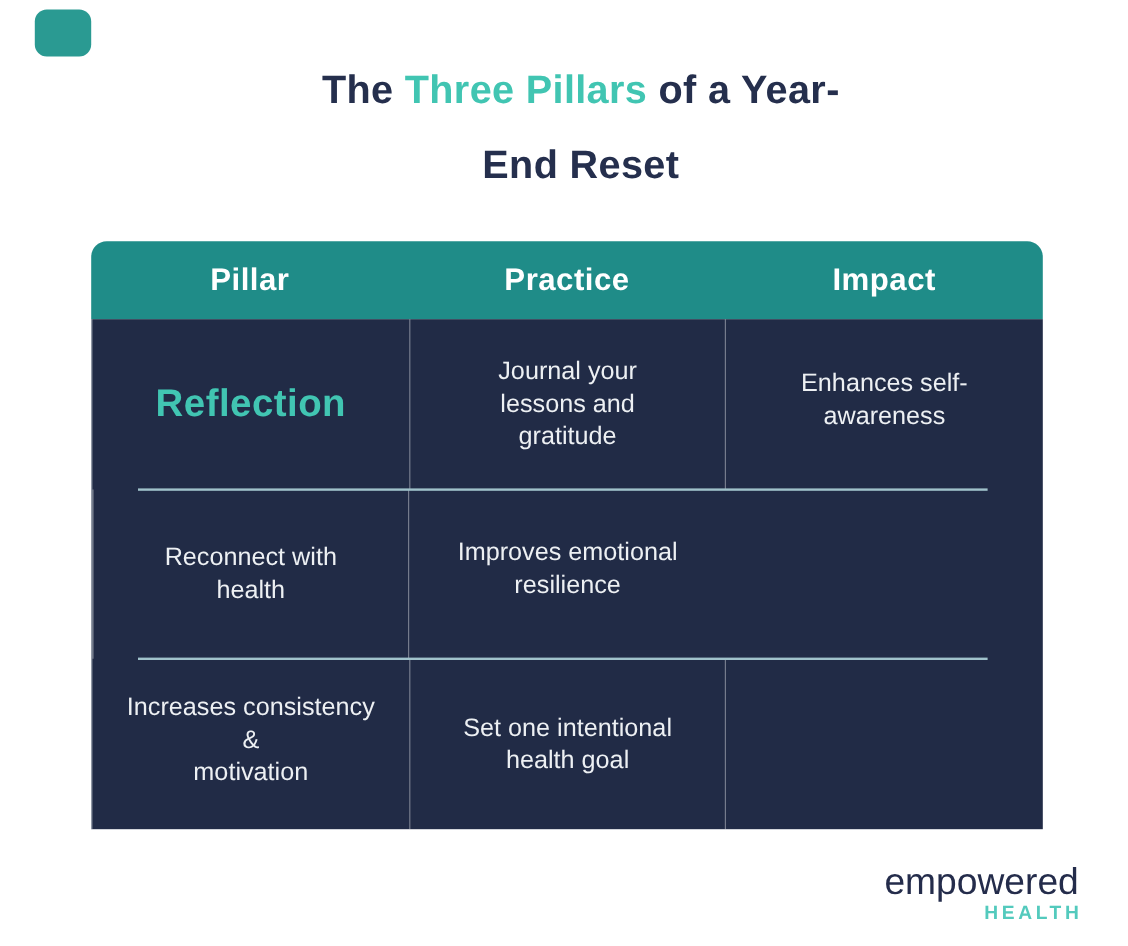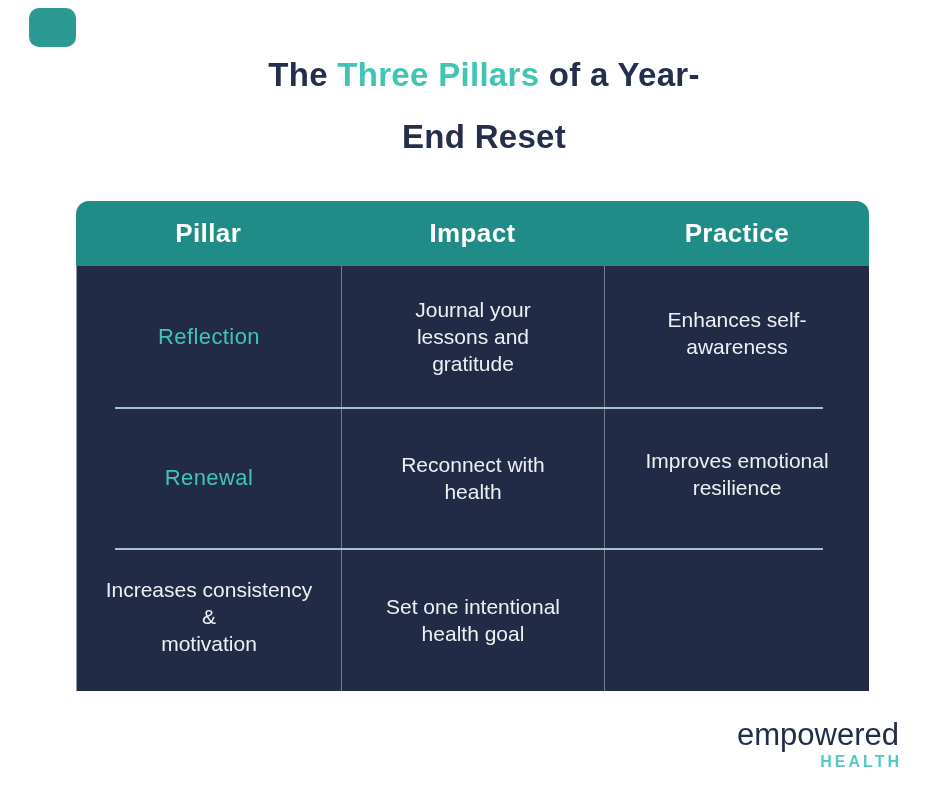--- a/index.html
+++ b/index.html
@@ -92,22 +92,22 @@
     text-align: center;
     padding: 0 26px;
     box-sizing: border-box;
   }
   .practice-cell {
     border-left: 1px solid rgba(255, 255, 255, 0.38);
     border-right: 1px solid rgba(255, 255, 255, 0.38);
   }
   .pillar-name {
     color: var(--accent_teal, #41C5B2);
-    font-size: 22px;
-    font-weight: normal;
+    font-size: 32px;
+    font-weight: bold;
     letter-spacing: 0.4px;
   }
   .cell-text {
     color: #EDF0F3;
     font-size: 21px;
     line-height: 27px;
     white-space: pre-line;
   }
   .impact-cell .cell-text { margin-top: -8px; }
 
@@ -141,45 +141,42 @@
   <div class="corner-accent"></div>
 
   <div class="title">
     <div><span>The </span><span class="accent">Three Pillars</span><span> of a Year-</span></div>
     <div>End Reset</div>
   </div>
 
   <div class="pillars-table">
     <div class="table-header">
       <div class="header-cell">Pillar</div>
+      <div class="header-cell">Practice</div>
       <div class="header-cell">Impact</div>
-      <div class="header-cell">Practice</div>
     </div>
 
     <div class="table-body">
 
       <div class="table-row">
         <div class="cell pillar-cell">
           <span class="pillar-name">Reflection</span>
         </div>
         <div class="cell practice-cell">
           <span class="cell-text">Journal your
 lessons and
 gratitude</span>
         </div>
         <div class="cell impact-cell">
           <span class="cell-text">Enhances self-
 awareness</span>
         </div>
       </div>
 
       <div class="table-row">
-        <div class="cell pillar-cell">
-          <span class="pillar-name">Renewal</span>
-        </div>
         <div class="cell practice-cell">
           <span class="cell-text">Reconnect with
 health</span>
         </div>
         <div class="cell impact-cell">
           <span class="cell-text">Improves emotional
 resilience</span>
         </div>
       </div>
 

